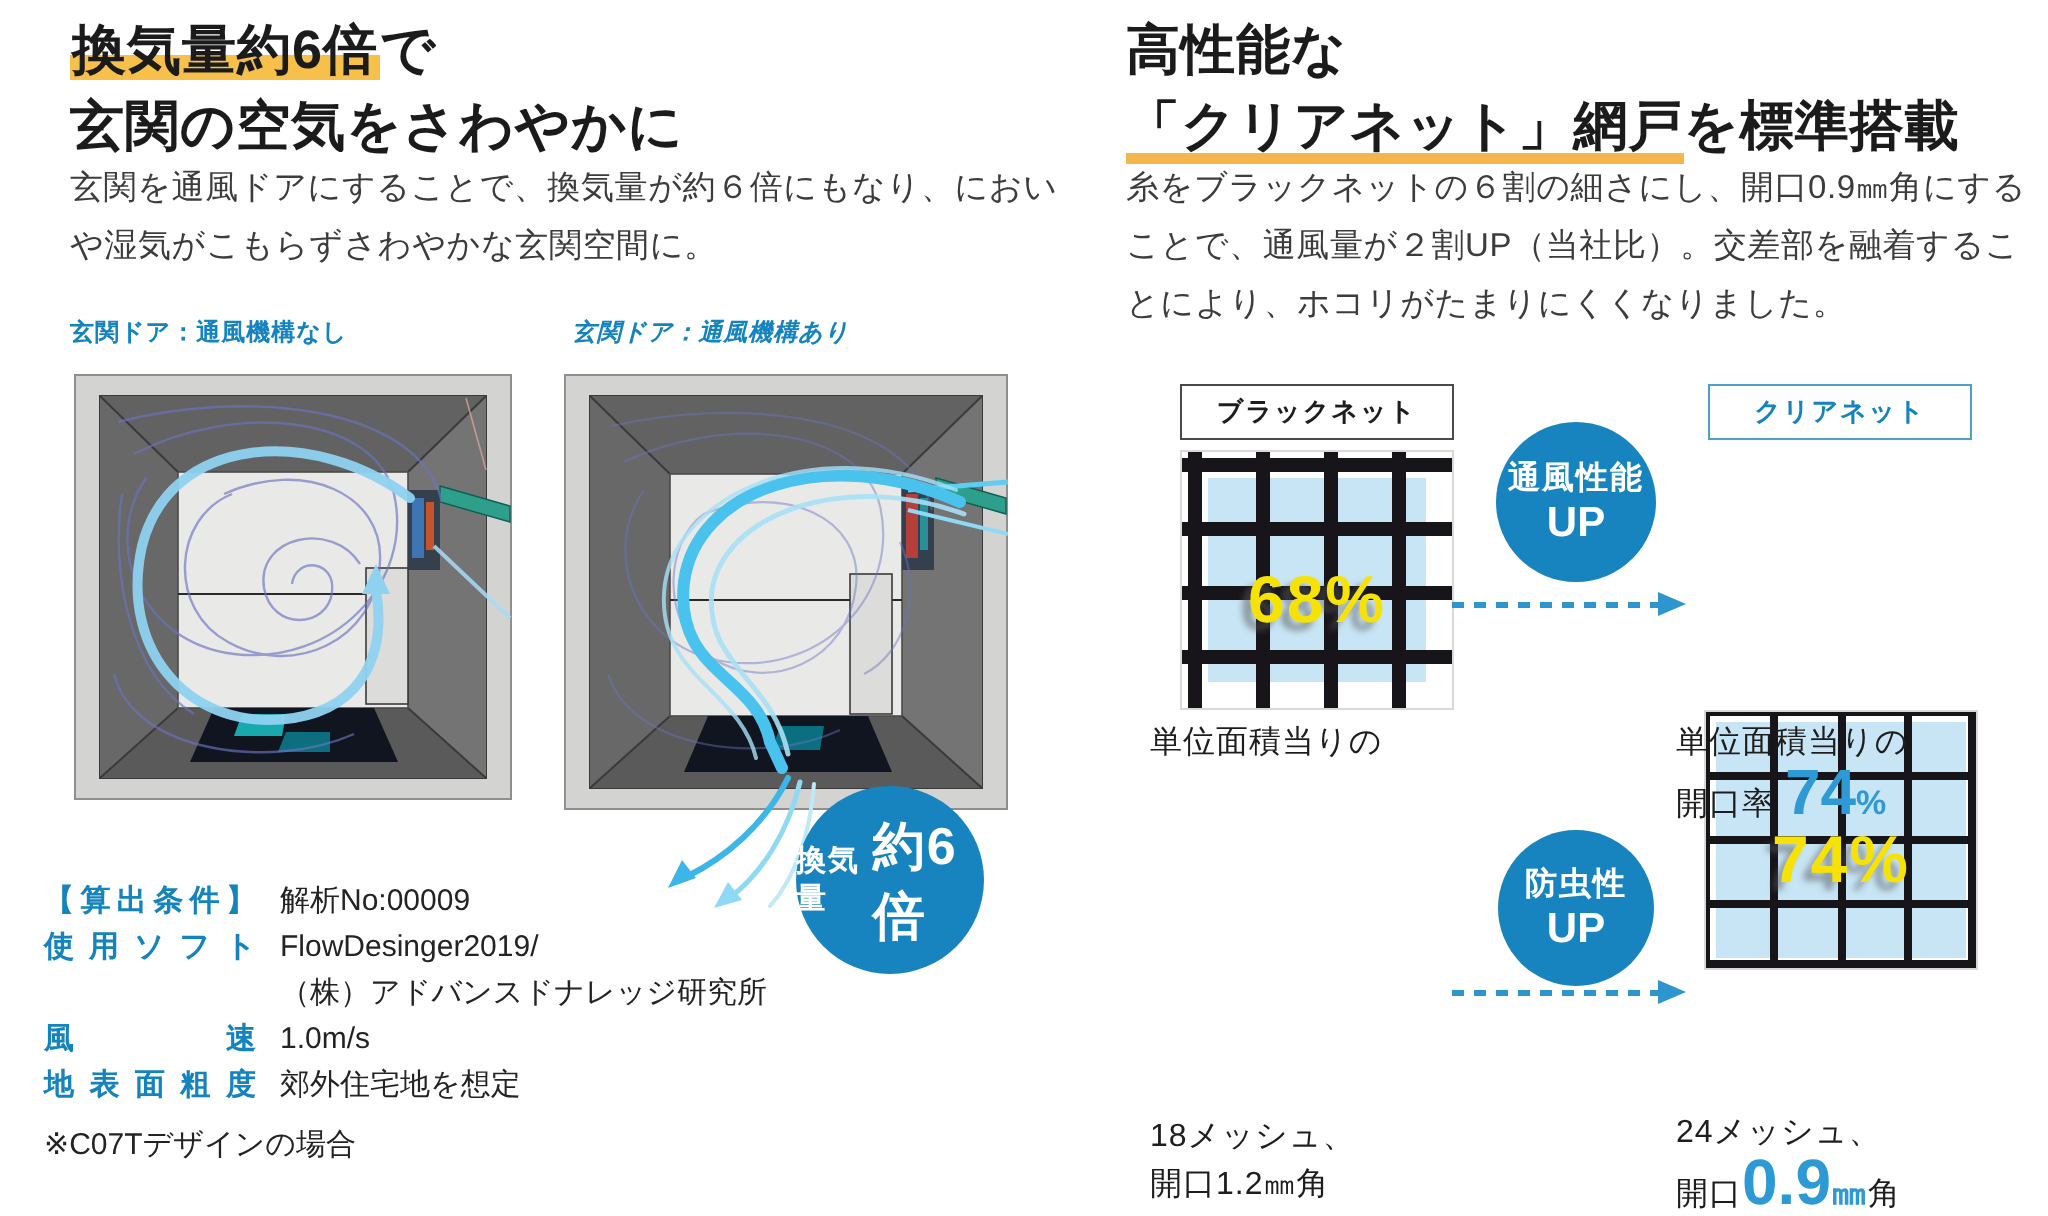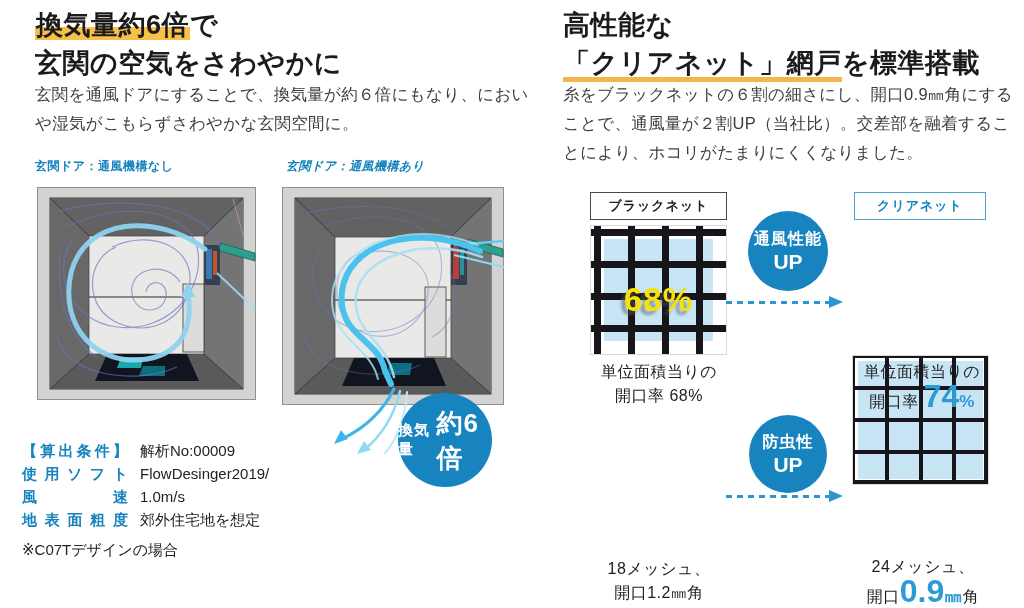--- a/index.html
+++ b/index.html
@@ -74,21 +74,21 @@
   .up-circle .c1{font-size:16px;letter-spacing:1px;}
   .up-circle .c2{font-size:21px;margin-top:0;}
 
   .dash-arrow{height:3px;background:repeating-linear-gradient(90deg,var(--arrow-blue) 0 6px,transparent 6px 11px);}
   .dash-arrow::after{
     content:'';position:absolute;right:-13px;top:-5px;
     border-left:14px solid var(--arrow-blue);
     border-top:6.5px solid transparent;border-bottom:6.5px solid transparent;
   }
 
-  .caption{font-size:16px;line-height:24px;text-align:center;color:#1d1d1d;letter-spacing:.5px;}
+  .caption{font-size:16px;line-height:24px;color:#1d1d1d;letter-spacing:.5px;}
   .big-blue{font-size:32px;font-weight:800;color:var(--big-blue);letter-spacing:0;}
   .unit-blue{font-size:18px;font-weight:bold;color:var(--big-blue);}
   .pct-blue{font-size:17px;font-weight:bold;color:var(--big-blue);}
 
   svg{display:block;}
 </style>
 </head>
 <body>
 
 <h1 class="abs h1" style="left:35px;top:6px;width:510px;">
@@ -183,20 +183,24 @@
 <div class="abs cond" style="left:22px;top:419px;width:370px;margin-top:20px;">
   <div class="cond-row">
     <span class="cond-label">【算出条件】</span>
     <span class="cond-value">解析No:00009</span>
   </div>
   <div class="cond-row">
     <span class="cond-label">使用ソフト</span>
     <span class="cond-value">FlowDesinger2019/</span>
   </div>
   <div class="cond-row">
+    <span class="cond-label"></span>
+    <span class="cond-value">（株）アドバンスドナレッジ研究所</span>
+  </div>
+  <div class="cond-row">
     <span class="cond-label">風速</span>
     <span class="cond-value">1.0m/s</span>
   </div>
   <div class="cond-row">
     <span class="cond-label">地表面粗度</span>
     <span class="cond-value">郊外住宅地を想定</span>
   </div>
   <div class="cond-note">※C07Tデザインの場合</div>
 </div>
 
@@ -227,31 +231,31 @@
     <div class="mesh-line-v" style="width: 4px; left: calc(0% - 2px);"></div>
     <div class="mesh-line-h" style="height: 4px; top: calc(0% - 2px);"></div>
     <div class="mesh-line-v" style="width: 4px; left: calc(25% - 2px);"></div>
     <div class="mesh-line-h" style="height: 4px; top: calc(25% - 2px);"></div>
     <div class="mesh-line-v" style="width: 4px; left: calc(50% - 2px);"></div>
     <div class="mesh-line-h" style="height: 4px; top: calc(50% - 2px);"></div>
     <div class="mesh-line-v" style="width: 4px; left: calc(75% - 2px);"></div>
     <div class="mesh-line-h" style="height: 4px; top: calc(75% - 2px);"></div>
     <div class="mesh-line-v" style="width: 4px; left: calc(100% - 4px);"></div>
     <div class="mesh-line-h" style="height: 4px; top: calc(100% - 4px);"></div>
+    <div class="mesh-pct">74%</div>
   </div>
 
 <div class="abs up-circle" style="left:748px;top:211px;width:80px;height:80px;">
   <div class="c1">通風性能</div>
   <div class="c2">UP</div>
 </div>
 <div class="abs dash-arrow" style="left:726px;top:301px;width:104px;"></div>
 
 <div class="abs caption" style="left:575px;top:360px;width:168px;">
   <div>単位面積当りの</div>
-  <div>開口率 68%</div>
 </div>
 <div class="abs caption" style="left:838px;top:360px;width:168px;">
   <div>単位面積当りの</div>
   <div><span>開口率 </span><span class="big-blue">74</span><span class="pct-blue">%</span></div>
 </div>
 
 <div class="abs up-circle" style="left:749px;top:415px;width:78px;height:78px;">
   <div class="c1">防虫性</div>
   <div class="c2">UP</div>
 </div>

